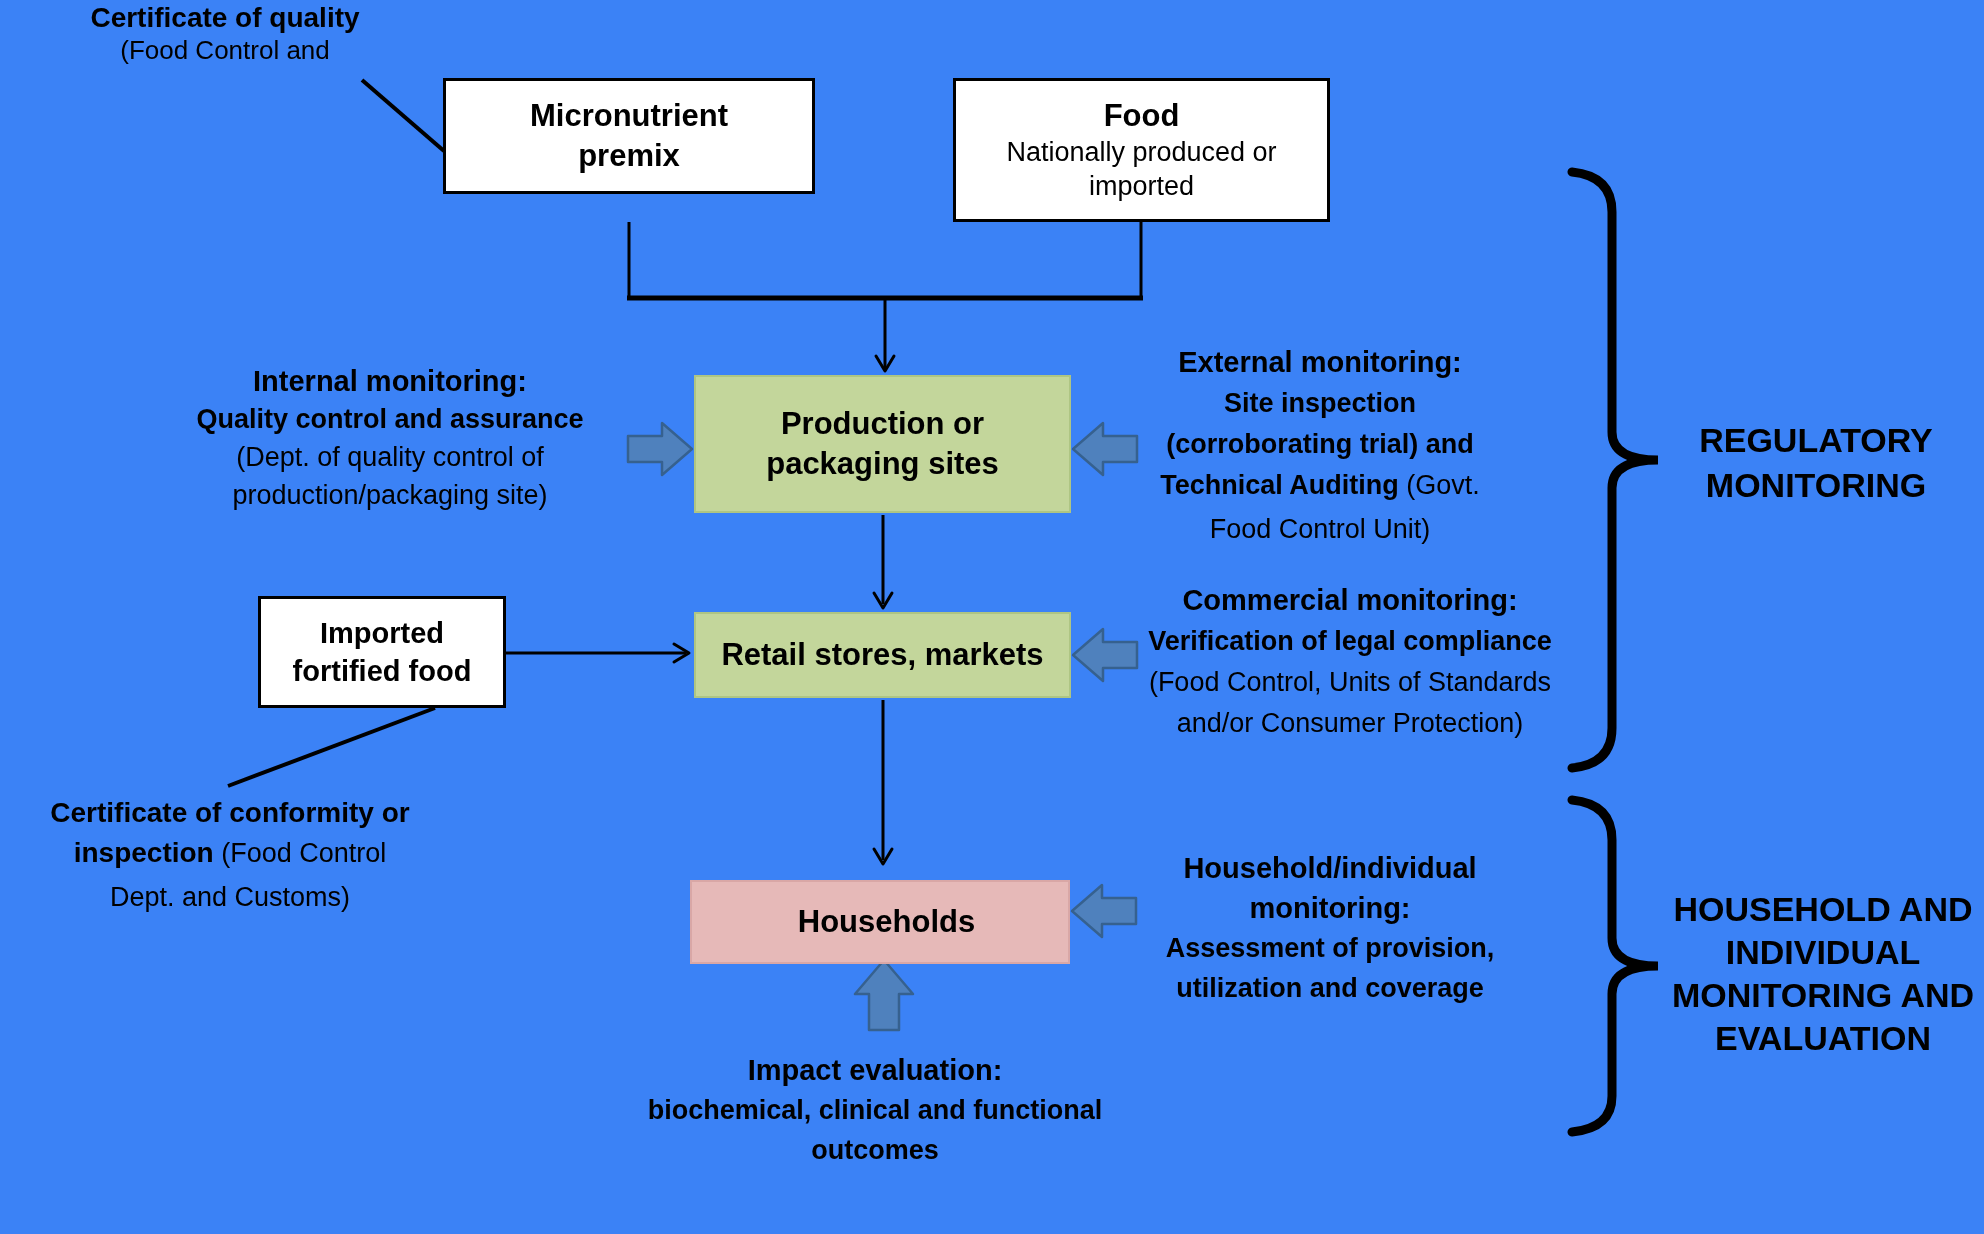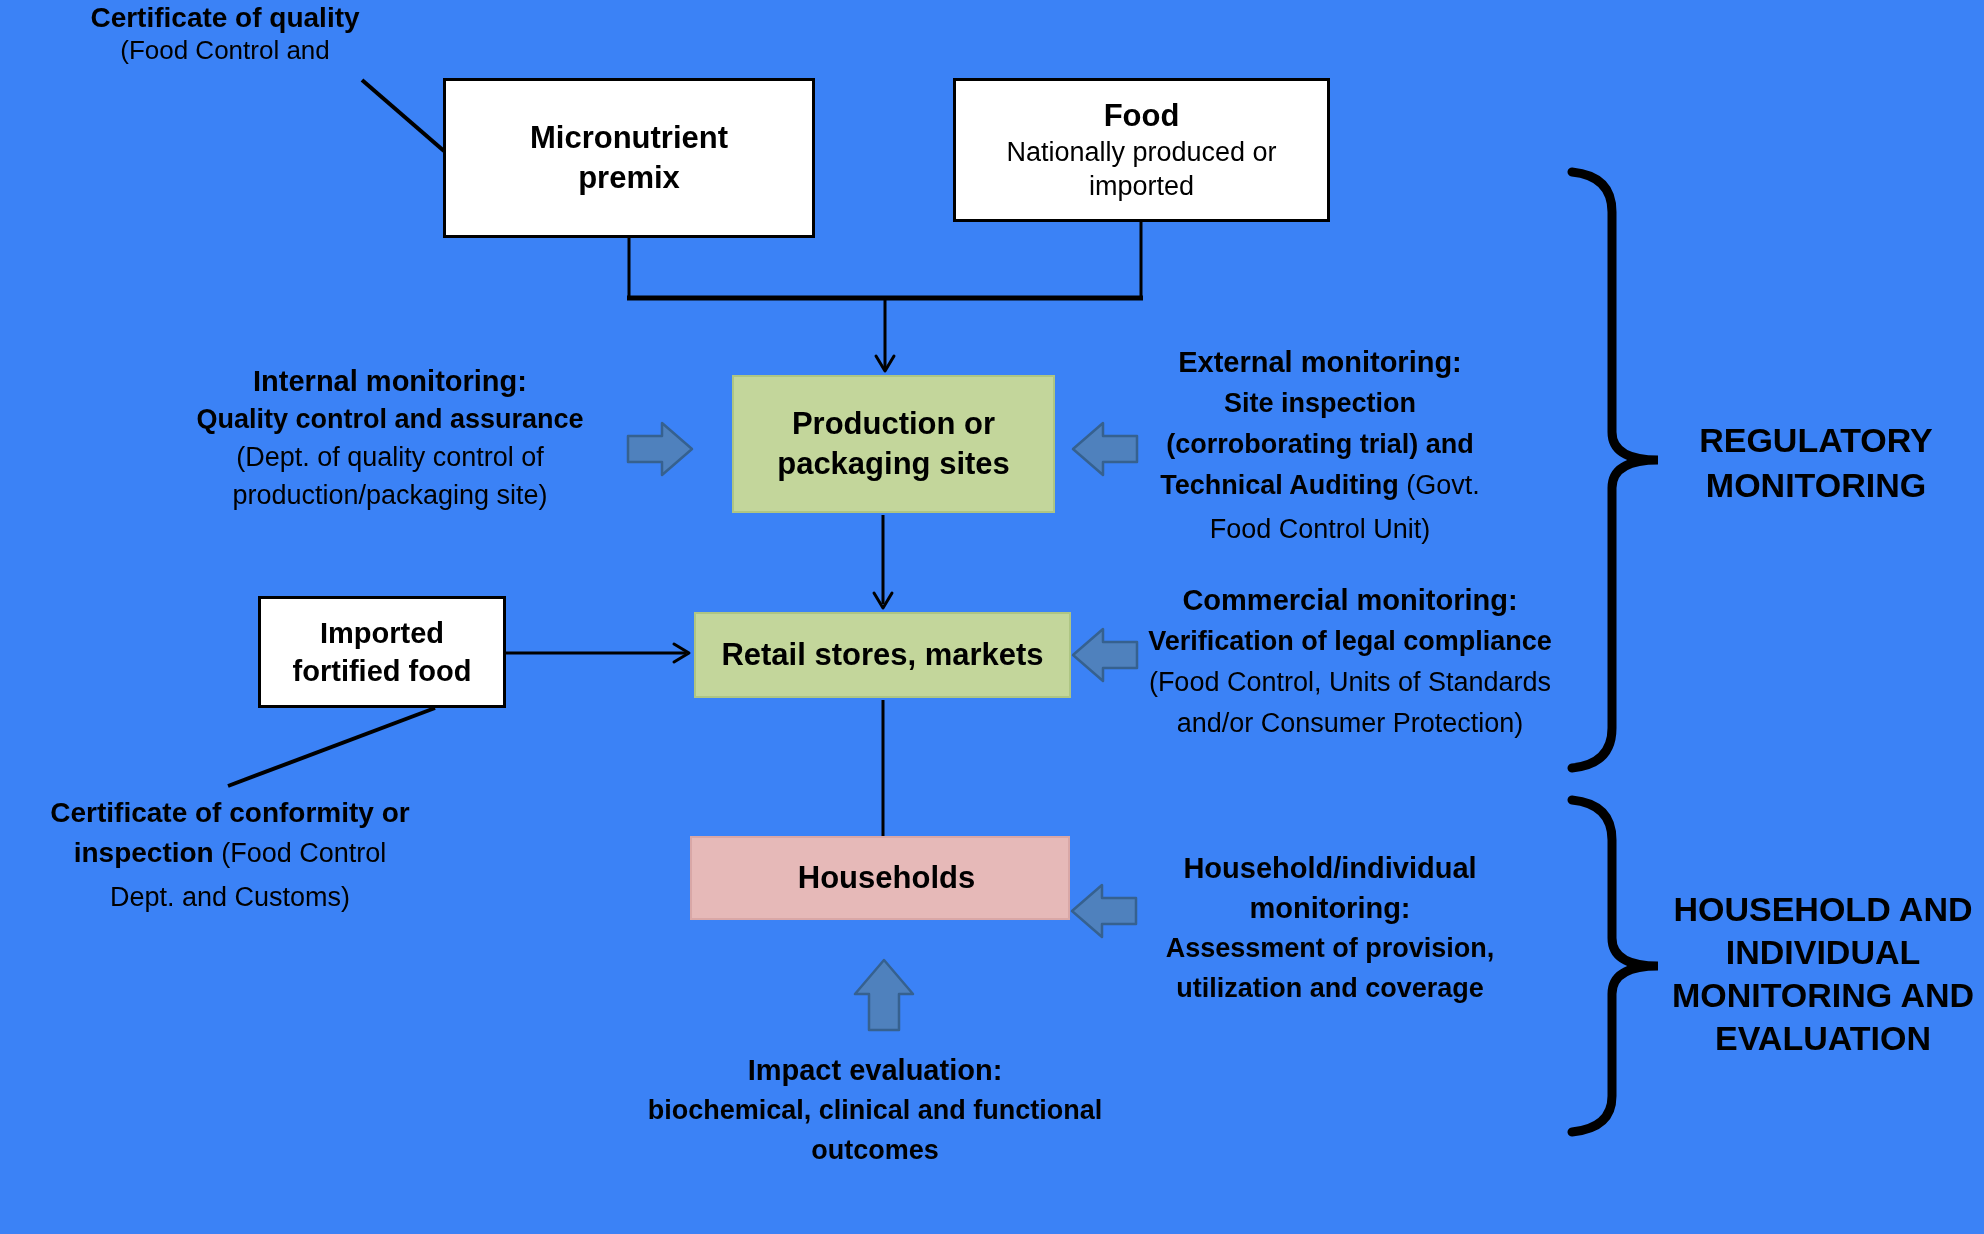--- a/index.html
+++ b/index.html
@@ -62,39 +62,39 @@
 
     <path class="brace" d="M 1572,172 Q 1612,176 1612,212 L 1612,432 Q 1612,460 1658,460 Q 1612,460 1612,488 L 1612,728 Q 1612,764 1572,768"></path>
     <path class="brace" d="M 1572,800 Q 1612,804 1612,840 L 1612,938 Q 1612,966 1658,966 Q 1612,966 1612,994 L 1612,1096 Q 1612,1128 1572,1132"></path>
   </svg>
 
   <div class="note lh32" style="left:60px;top:2px;width:330px;">
     <div class="nt" style="font-size:28px;">Certificate of quality</div>
     <div class="nr" style="font-size:26px;">(Food Control and</div>
   </div>
 
-  <div class="box white-box" style="left:443px;top:78px;width:372px;height:160px;text-align:center;">
+  <div class="box white-box" style="left:443px;top:78px;width:372px;height:116px;text-align:center;">
     <div class="box-title">Micronutrient</div>
     <div class="box-title">premix</div>
   </div>
 
   <div class="box white-box" style="left:953px;top:78px;width:377px;height:144px;">
     <div class="box-title" style="line-height:38px;">Food</div>
     <div class="box-sub" style="line-height:34px;">Nationally produced or</div>
     <div class="box-sub" style="line-height:34px;">imported</div>
   </div>
 
   <div class="note lh38" style="left:155px;top:362px;width:470px;">
     <div class="nt">Internal monitoring:</div>
     <div class="nb">Quality control and assurance</div>
     <div class="nr">(Dept. of quality control of</div>
     <div class="nr">production/packaging site)</div>
   </div>
 
-  <div class="box green-box" style="left:732px;top:375px;width:323px;height:138px;">
+  <div class="box green-box" style="left:694px;top:375px;width:377px;height:138px;">
     <div class="box-title">Production or</div>
     <div class="box-title">packaging sites</div>
   </div>
 
   <div class="note lh41" style="left:1140px;top:342px;width:360px;">
     <div class="nt">External monitoring:</div>
     <div class="nb">Site inspection</div>
     <div class="nb">(corroborating trial) and</div>
     <div><span class="nb">Technical Auditing</span><span class="nr"> (Govt.</span></div>
     <div class="nr">Food Control Unit)</div>
@@ -115,21 +115,21 @@
     <div class="nr">(Food Control, Units of Standards</div>
     <div class="nr">and/or Consumer Protection)</div>
   </div>
 
   <div class="note lh40" style="left:35px;top:793px;width:390px;">
     <div class="nb" style="font-size:28px;">Certificate of conformity or</div>
     <div><span class="nb" style="font-size:28px;">inspection</span><span class="nr"> (Food Control</span></div>
     <div class="nr">Dept. and Customs)</div>
   </div>
 
-  <div class="box pink-box" style="left:690px;top:836px;width:380px;height:84px;padding-left:13px;">
+  <div class="box pink-box" style="left:690px;top:880px;width:380px;height:84px;padding-left:13px;">
     <div class="box-title">Households</div>
   </div>
 
   <div class="note lh40" style="left:1130px;top:848px;width:400px;">
     <div class="nt">Household/individual</div>
     <div class="nt">monitoring:</div>
     <div class="nb">Assessment of provision,</div>
     <div class="nb">utilization and coverage</div>
   </div>
 

